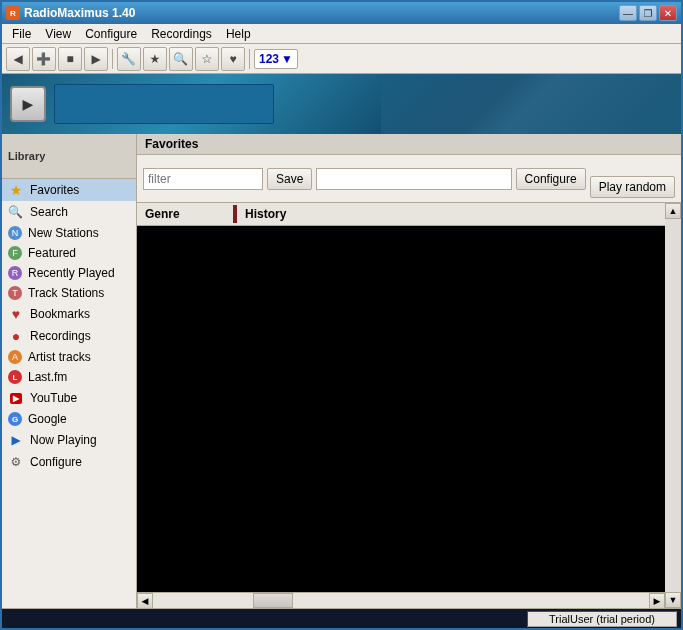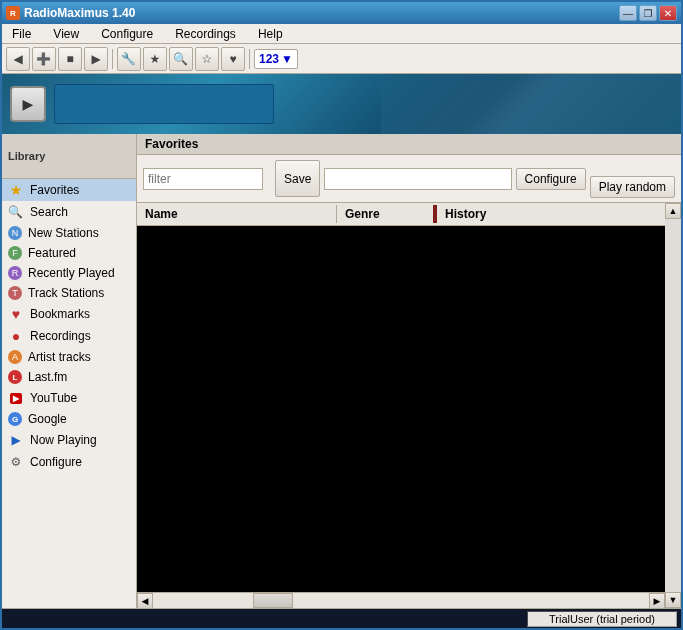--- a/index.html
+++ b/index.html
@@ -28,21 +28,21 @@
     .tb-btn.close { background: linear-gradient(to bottom, #e06060, #c03030); }
 
     
     .menu-bar {
       background: #f0ede8;
       border-bottom: 1px solid #b0a898;
       height: 20px;
       display: flex;
       align-items: center;
       padding: 0 4px;
-      gap: 10px;
+      gap: 2px;
     }
     .menu-item {
       padding: 2px 6px;
       cursor: pointer;
       font-size: 12px;
       color: #000;
     }
 
     
     .toolbar {
@@ -161,24 +161,24 @@
       padding: 4px 6px;
       gap: 4px;
       background: #f0ede8;
       border-bottom: 1px solid #b0a898;
     }
     .filter-input {
       width: 120px; height: 22px; border: 1px solid #b0a898;
       padding: 6px 4px; font-size: 12px; background: white;
     }
     .filter-btn {
-      height: 37px; padding: 0 8px;
+      height: 22px; padding: 0 8px;
       border: 1px solid #b0a898; border-radius: 2px;
       background: linear-gradient(to bottom, #f8f6f2, #e0dcd4);
-      cursor: pointer; font-size: 12px; margin-left: 8px;
+      cursor: pointer; font-size: 12px;
     }
     .filter-text-field {
       flex: 1; height: 22px; border: 1px solid #b0a898;
       padding: 2px 4px; font-size: 12px; background: white;
     }
     .filter-btn-right {
       height: 22px; padding: 0 8px;
       border: 1px solid #b0a898; border-radius: 2px;
       background: linear-gradient(to bottom, #f8f6f2, #e0dcd4);
       cursor: pointer; font-size: 12px;
@@ -395,21 +395,20 @@
         <button class="filter-btn">Save</button>
         <input class="filter-text-field" type="text" style="">
         <button class="filter-btn-right">Configure</button>
         <button class="play-random-btn">Play random</button>
       </div>
 
       <div class="content-area">
         <div class="main-list-area">
 
           <div class="table-header">
-            <div class="col-name">Name</div>
             <div class="col-genre">Genre</div>
             <div class="col-location">History</div>
           </div>
 
           <div class="table-body"></div>
 
           <div class="scrollbar-h">
             <div class="scroll-arrow">◀</div>
             <div class="scroll-track">
               <div class="scroll-thumb"></div>

